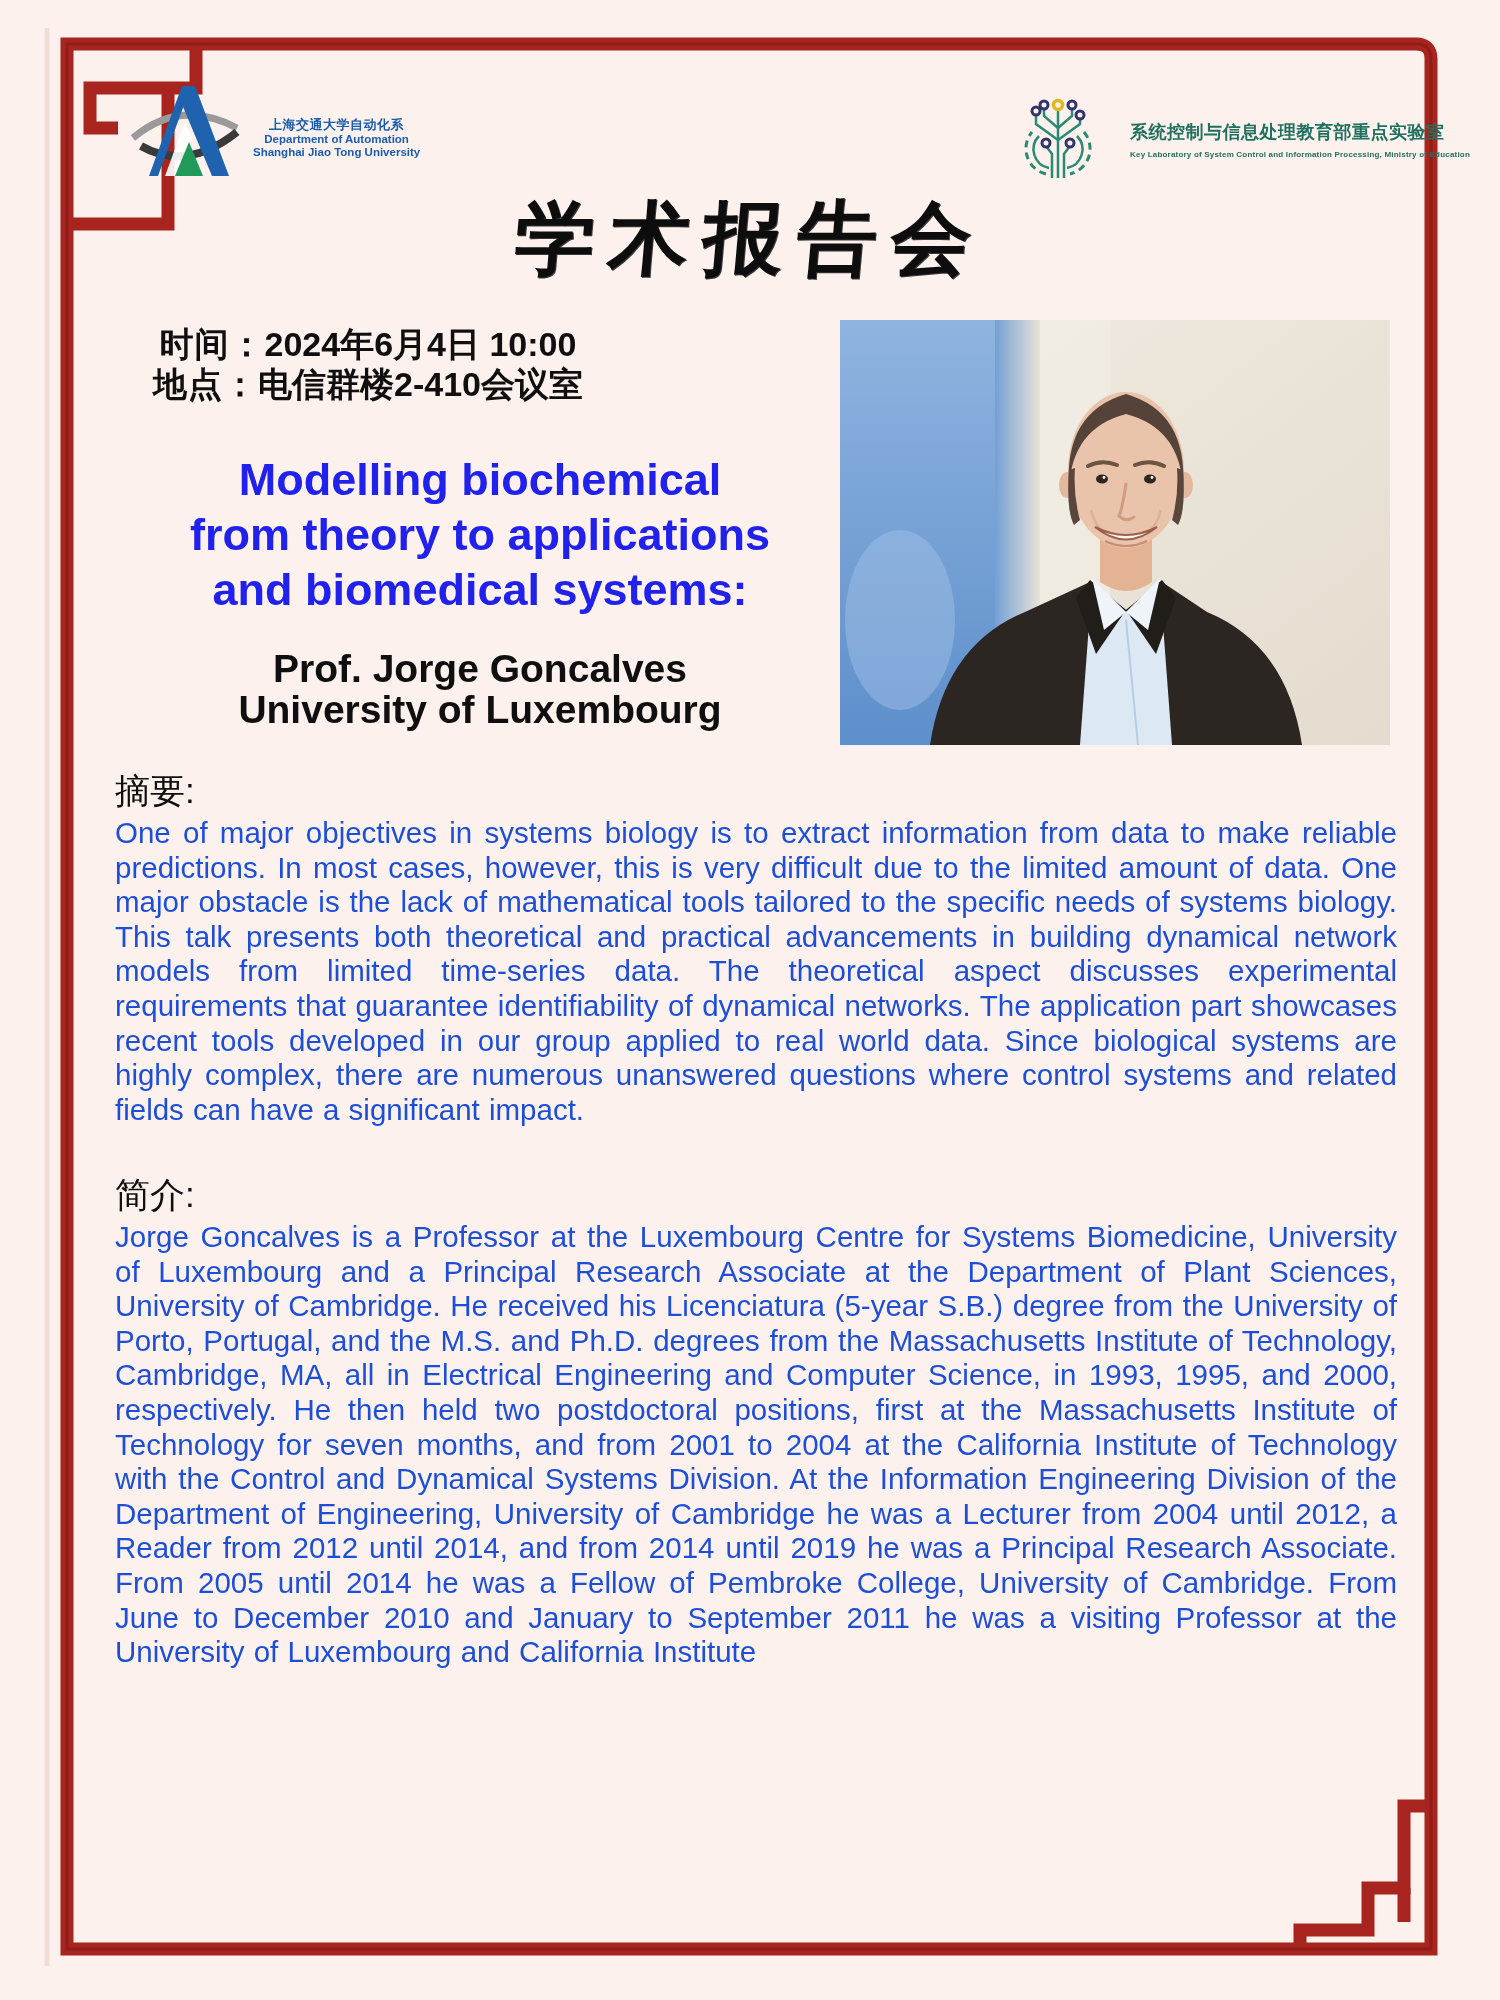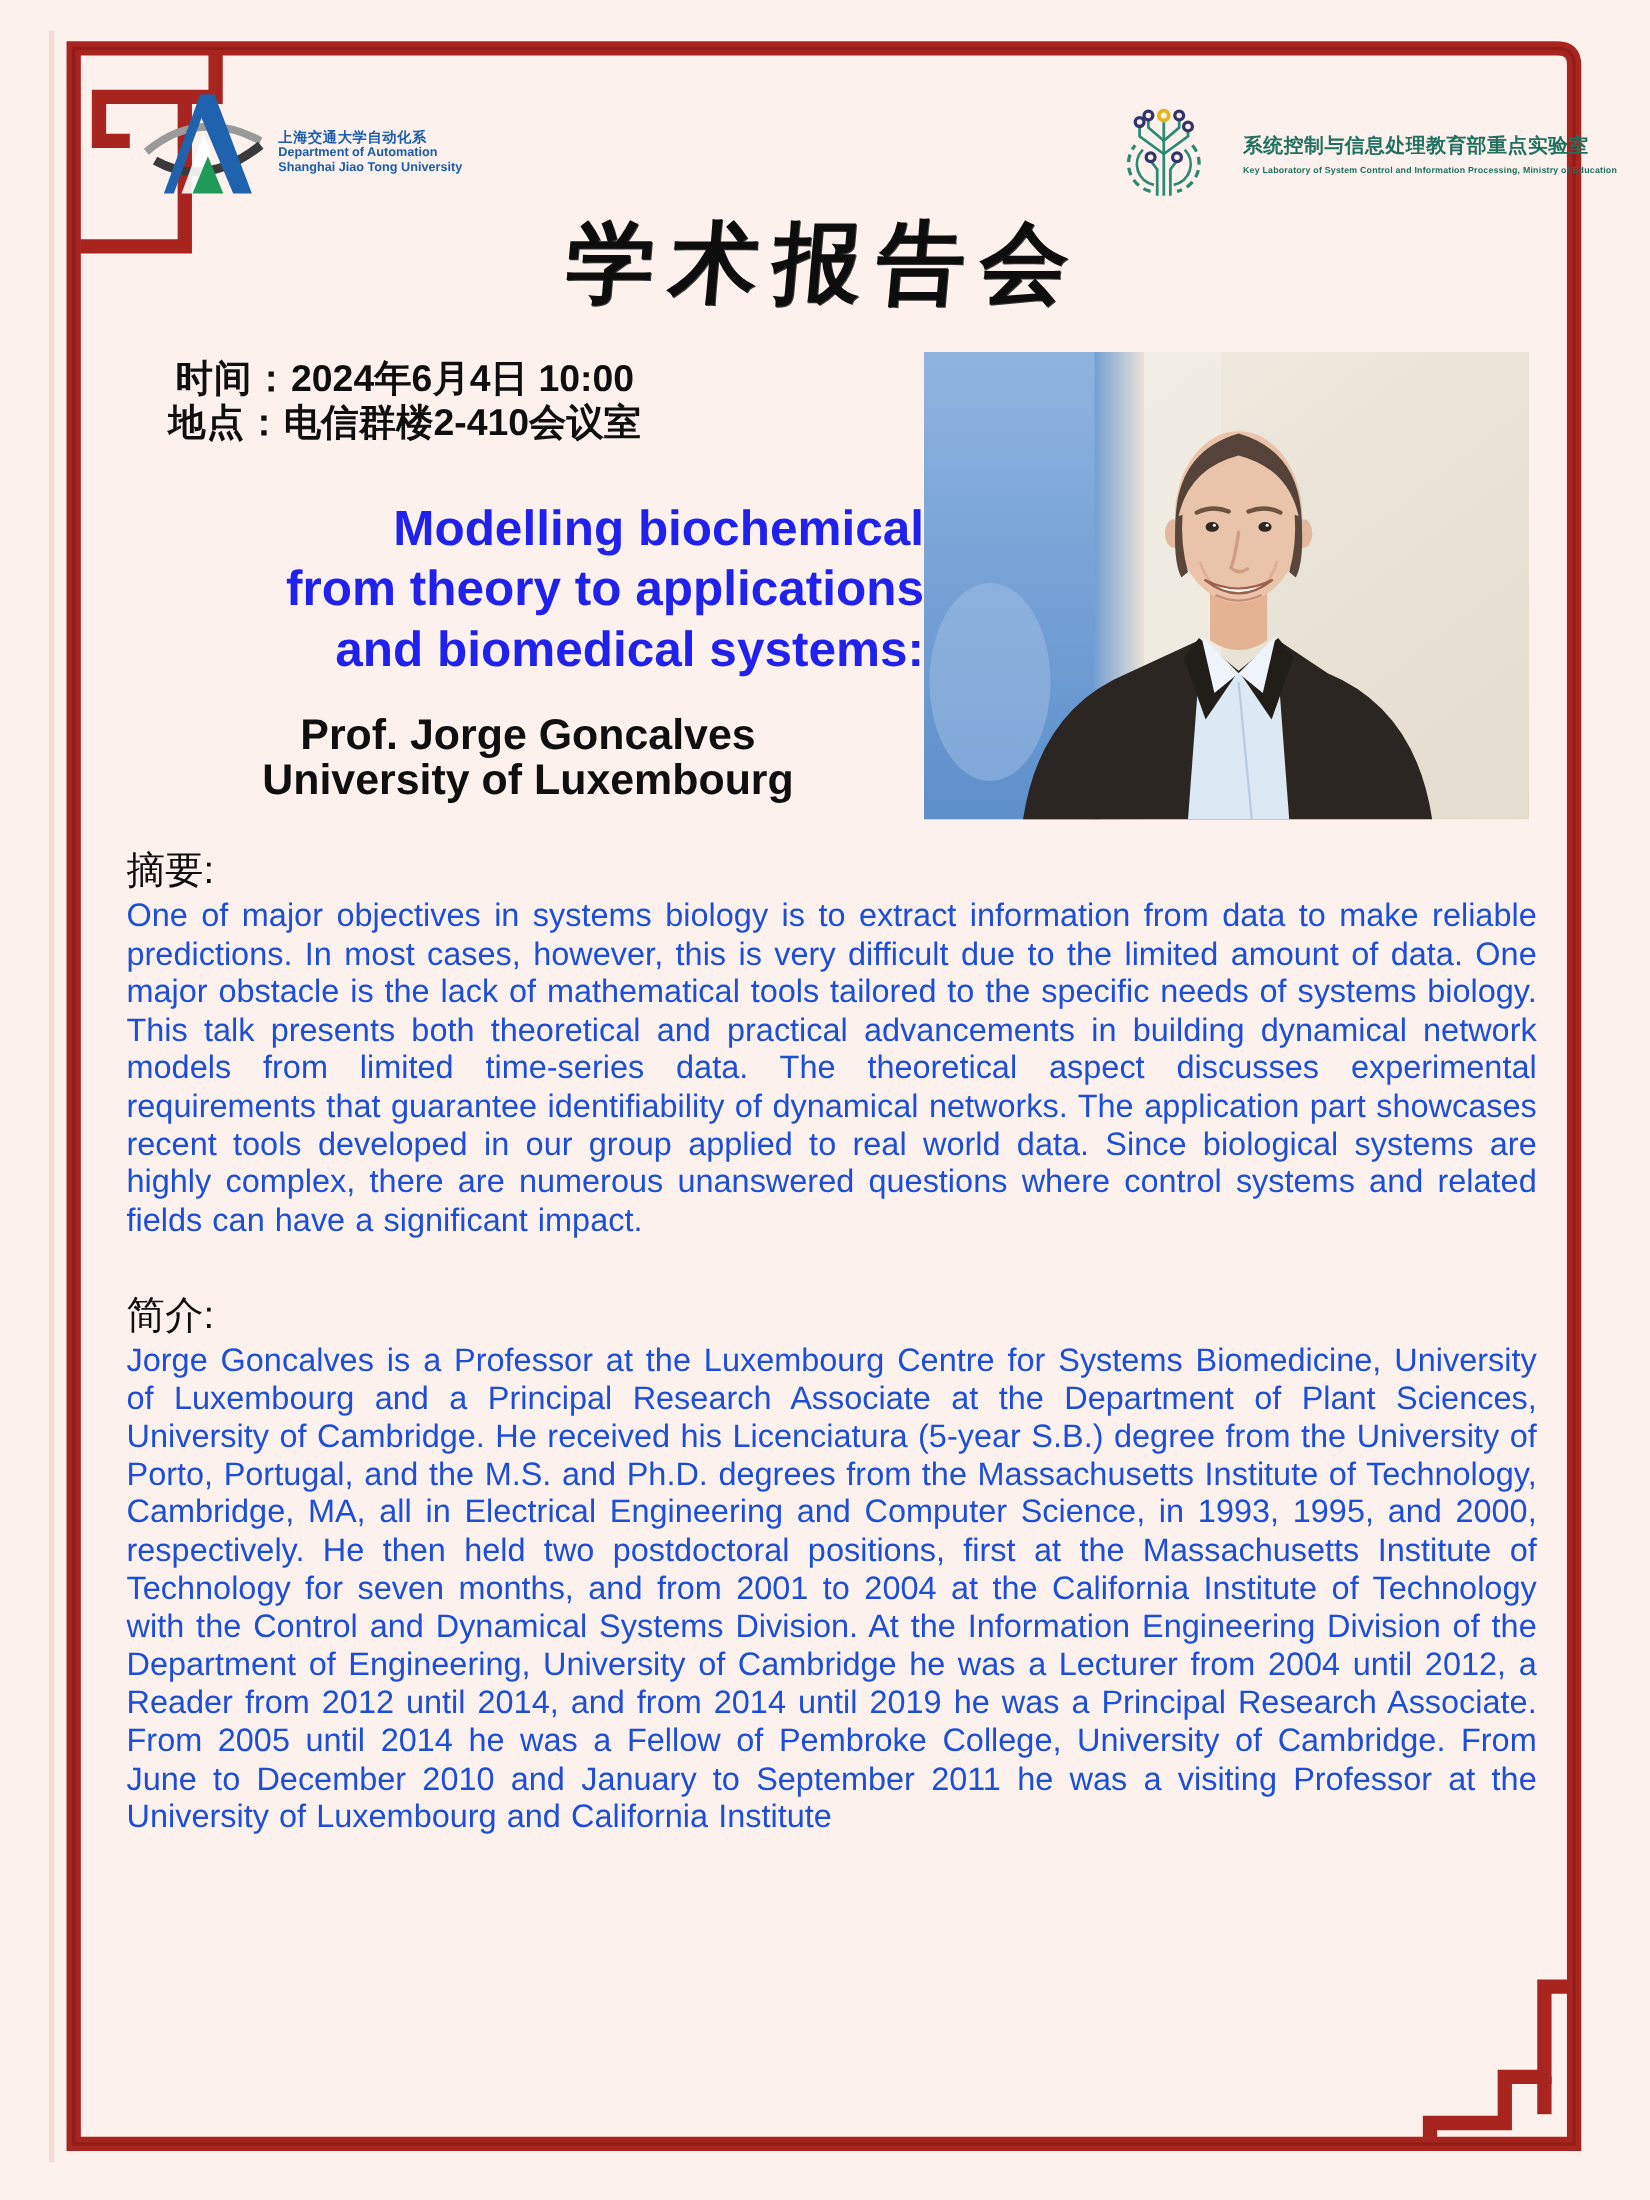--- a/index.html
+++ b/index.html
@@ -5,41 +5,41 @@
   html,body{margin:0;padding:0;background:#fcf1ed;}
   .poster{
     position:relative;width:1500px;height:2000px;background:#fcf1ed;
     font-family:"Liberation Sans",sans-serif;overflow:hidden;color:#151515;
   }
   .abs{position:absolute;}
   
   .frame-svg{position:absolute;left:0;top:0;width:1500px;height:2000px;pointer-events:none;}
   
   .sjtu-block{left:125px;top:76px;display:flex;align-items:flex-start;}
-  .sjtu-text{margin-left:8px;margin-top:42px;color:#1a5cb0;line-height:1.15;}
+  .sjtu-text{margin-left:8px;margin-top:42px;color:#1a5cb0;line-height:1.15;text-align:center;}
   .sjtu-cn{font-size:13px;font-weight:bold;letter-spacing:.5px;}
   .sjtu-en{font-size:11.5px;font-weight:bold;}
   .lab-block{left:1016px;top:94px;display:flex;align-items:flex-start;}
   .lab-text{margin-left:30px;margin-top:26px;color:#20705f;}
   .lab-cn{font-size:18px;font-weight:bold;letter-spacing:.5px;}
   .lab-en{font-size:8px;font-weight:bold;margin-top:6px;letter-spacing:.2px;}
   
   .banner{
     left:0;top:186px;width:100%;text-align:center;
     font-size:80px;font-weight:900;letter-spacing:14px;color:#0d0d0d;
     transform:skewX(-5deg);
     font-family:"Liberation Serif","DejaVu Serif",serif;
     text-shadow:1px 1px 0 #3a3a3a;
   }
   
   .event{left:153px;top:324px;font-size:34px;font-weight:bold;line-height:40px;color:#0f0f0f;text-align:center;}
   .event .lbl{letter-spacing:1px;}
   
   .talk-title{
-    left:120px;top:452px;width:720px;text-align:right;
+    left:120px;top:452px;width:720px;text-align:center;
     font-size:45px;line-height:55px;font-weight:bold;color:#2121ee;
   }
   .speaker{
     left:120px;top:648px;width:720px;text-align:center;
     font-size:39px;line-height:41px;font-weight:bold;color:#0f0f0f;
   }
   
   .photo{left:840px;top:320px;width:550px;height:425px;}
   
   .sec-heading{font-size:35px;font-weight:normal;color:#0f0f0f;}

